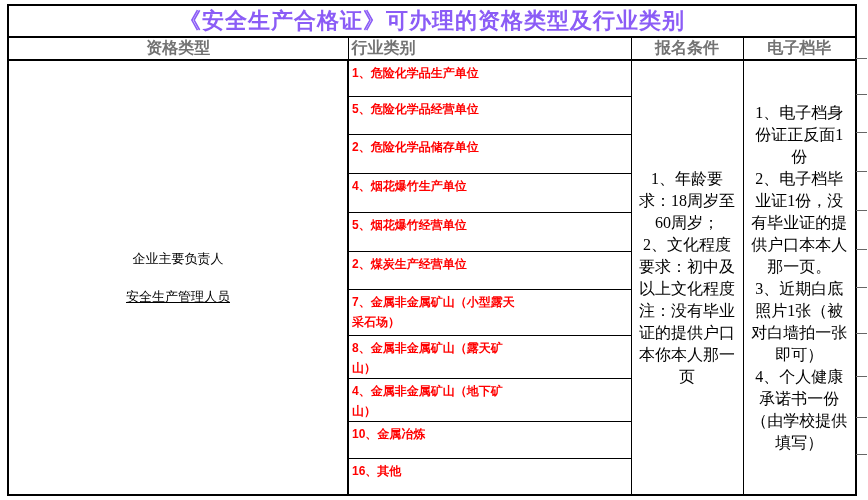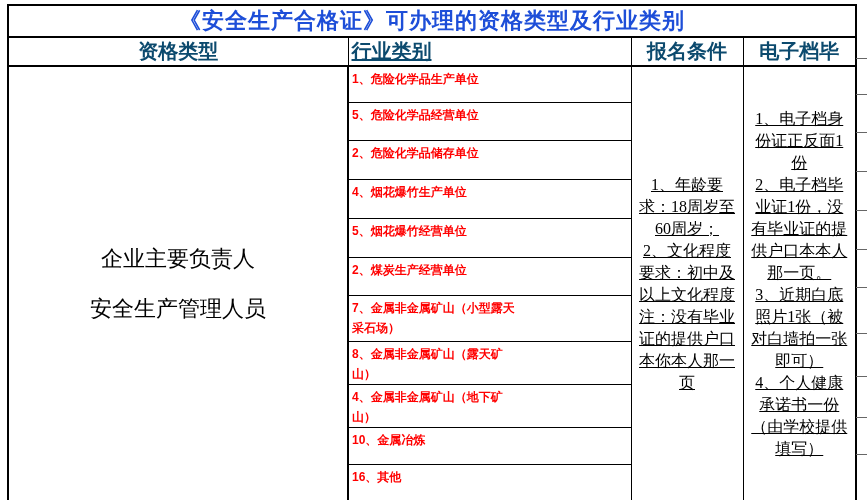--- a/index.html
+++ b/index.html
@@ -16,46 +16,46 @@
     table-layout: fixed;
     width: 848px;
     border: 2px solid #000;
   }
   td { border: 1px solid #000; overflow: hidden; }
 
   .title-cell {
     height: 30px;
     text-align: center;
     vertical-align: middle;
-    color: #1d4ed8;
+    color: #8b5cf6;
     font-weight: bold;
     font-size: 22px;
     border-bottom: 2px solid #000;
     letter-spacing: 1px;
   }
   .th {
     height: 22px;
     font-weight: bold;
-    font-size: 20px;
-    color: #0c4a6e;
+    font-size: 16px;
+    color: #737373;
     text-align: center;
     vertical-align: middle;
     border-bottom: 2px solid #000;
   }
-  .th-industry { text-align: left; padding-left: 3px; text-decoration: underline; }
+  .th-industry { text-align: left; padding-left: 3px; }
 
   .qual-cell {
     text-align: center;
     vertical-align: middle;
     font-family: "Liberation Serif", serif;
-    font-size: 22px;
+    font-size: 13px;
     color: #000;
     border-right: 2px solid #000;
   }
-  .qual-item + .qual-item { margin-top: 20px; }
+  .qual-item + .qual-item { margin-top: 20px; text-decoration: underline; }
 
   .ind-cell {
     vertical-align: top;
     text-align: left;
     padding: 2px 3px 0 3px;
     color: #ff0000;
     font-weight: bold;
     font-size: 12px;
     line-height: 20px;
     white-space: pre-line;
@@ -63,21 +63,20 @@
 
   .cond-cell, .mat-cell {
     vertical-align: middle;
     text-align: center;
     font-family: "Liberation Serif", serif;
     font-size: 16px;
     line-height: 22px;
     color: #000;
     white-space: pre-line;
     padding: 0 1px;
-    text-decoration: underline;
   }
 
   .tick {
     position: absolute;
     left: 856px;
     width: 11px;
     height: 1px;
     background: #666666;
   }
 </style>

